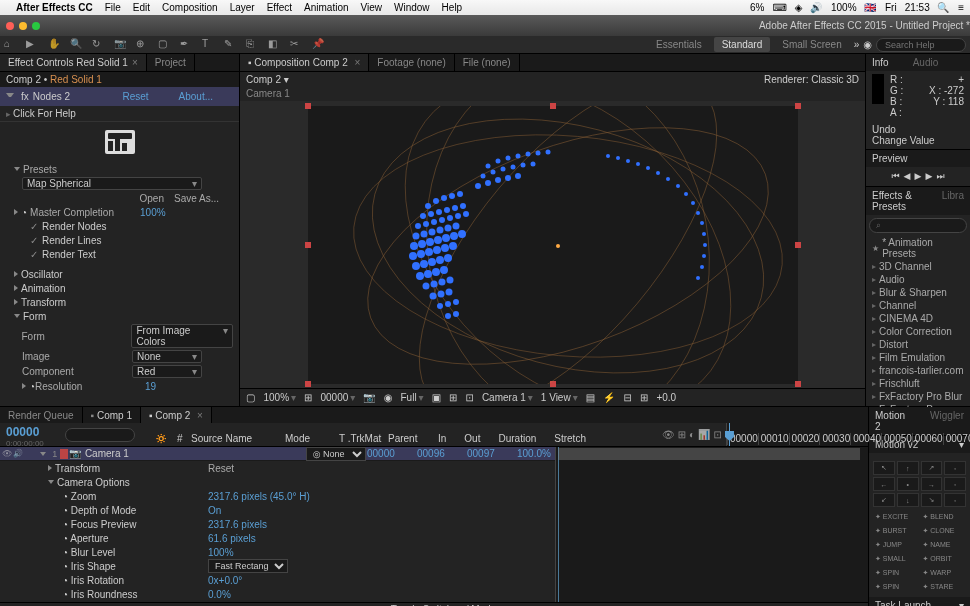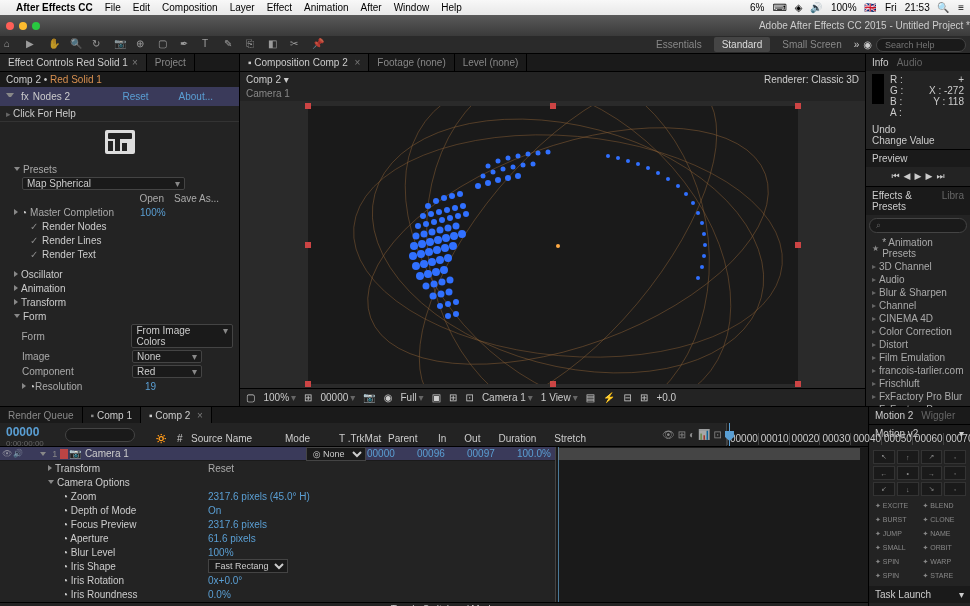--- a/index.html
+++ b/index.html
@@ -57,21 +57,21 @@
 .handle{position:absolute;width:6px;height:6px;background:#cc4444}
 .h-tl{top:-3px;left:-3px}.h-tr{top:-3px;right:-3px}.h-bl{bottom:-3px;left:-3px}.h-br{bottom:-3px;right:-3px}
 .h-tm{top:-3px;left:50%;margin-left:-3px}.h-bm{bottom:-3px;left:50%;margin-left:-3px}
 .h-ml{top:50%;left:-3px;margin-top:-3px}.h-mr{top:50%;right:-3px;margin-top:-3px}
 .globe{position:absolute;inset:0}
 .viewer-footer{height:18px;background:#232323;display:flex;align-items:center;padding:0 6px;gap:8px;font-size:9px;color:#aaa;border-top:1px solid #000}
 .vf-item{display:flex;align-items:center;gap:2px}
 .vf-dd::after{content:" ▾";color:#666}
 .right-panel{width:105px;background:#232323;border-left:1px solid #000;display:flex;flex-direction:column;font-size:9px}
 .rp-section{border-bottom:1px solid #000}
-.rp-header{padding:3px 6px;background:#1a1a1a;color:#aaa;display:flex;gap:8px}
+.rp-header{padding:3px 6px;background:#1a1a1a;color:#aaa;display:flex;gap:24px}
 .rp-body{padding:3px 6px;color:#888}
 .info-coords{text-align:right;font-size:9px}
 .preview-ctrl{display:flex;justify-content:center;gap:4px;padding:4px}
 .preview-ctrl span{cursor:pointer;font-size:9px}
 .ep-search{background:#1a1a1a;border:1px solid #444;border-radius:8px;margin:3px;padding:1px 6px;font-size:9px;color:#666}
 .ep-list{overflow-y:auto;max-height:200px}
 .ep-item{padding:1px 6px;color:#aaa;cursor:pointer;display:flex;align-items:center}
 .ep-item::before{content:"▸";margin-right:3px;color:#666;font-size:8px}
 .ep-item.star::before{content:"★";color:#888}
 .timeline{height:210px;background:#1e1e1e;border-top:1px solid #000;display:flex}
@@ -125,21 +125,21 @@
 
 <div class="menubar">
   <span class="apple"></span>
   <span style="font-weight:bold">After Effects CC</span>
   <span>File</span>
   <span>Edit</span>
   <span>Composition</span>
   <span>Layer</span>
   <span>Effect</span>
   <span>Animation</span>
-  <span>After</span>
+  <span>View</span>
   <span>Window</span>
   <span>Help</span>
   <div class="right">
     <span>6%</span>
     <span>⌨</span>
     <span>◈</span>
     <span>🔊</span>
     <span>100%</span>
     <span>🇬🇧</span>
     <span>Fri</span>
@@ -212,21 +212,21 @@
         </div>
       </div>
     <div class="ec-body">
       <div class="prop-row">
           <span class="i1"></span>
           <span class="tw open"></span>
           <span class="prop-label">Presets</span>
         </div>
       <div class="prop-row">
           <span class="i2"></span>
-          <span class="prop-val dd" style="width:163px">Map Spherical</span>
+          <span class="prop-val dd" style="width:180px">Map Spherical</span>
         </div>
       <div class="prop-row" style="justify-content:flex-end;gap:10px;padding-right:20px">
           <span class="prop-val" style="color:#aaa">Open</span>
           <span class="prop-val" style="color:#aaa">Save As...</span>
         </div>
       <div class="prop-row">
           <span class="i1"></span>
           <span class="tw"></span>
           <span style="margin-right:3px">◔</span>
           <span class="prop-label">Master Completion</span>
@@ -291,21 +291,21 @@
           <span class="prop-val blue">19</span>
         </div>
 
     </div>
   </div>
 
   <div class="center-panel">
     <div class="comp-tabs">
       <div class="tab active">▪ <span>Composition Comp 2</span> <span class="close">×</span></div>
       <div class="tab">Footage (none)</div>
-      <div class="tab">Level (none)</div>
+      <div class="tab">File (none)</div>
     </div>
     <div class="comp-sub">
       <span><span>Comp 2</span> ▾</span>
       <span class="renderer"><span>Renderer:</span> <span style="color:#ccc">Classic 3D</span></span>
     </div>
     <div class="viewer-bar">Camera 1</div>
     <div class="viewer">
       <div class="comp-frame">
         <div class="handle h-tl"></div>
           <div class="handle h-tm"></div>

